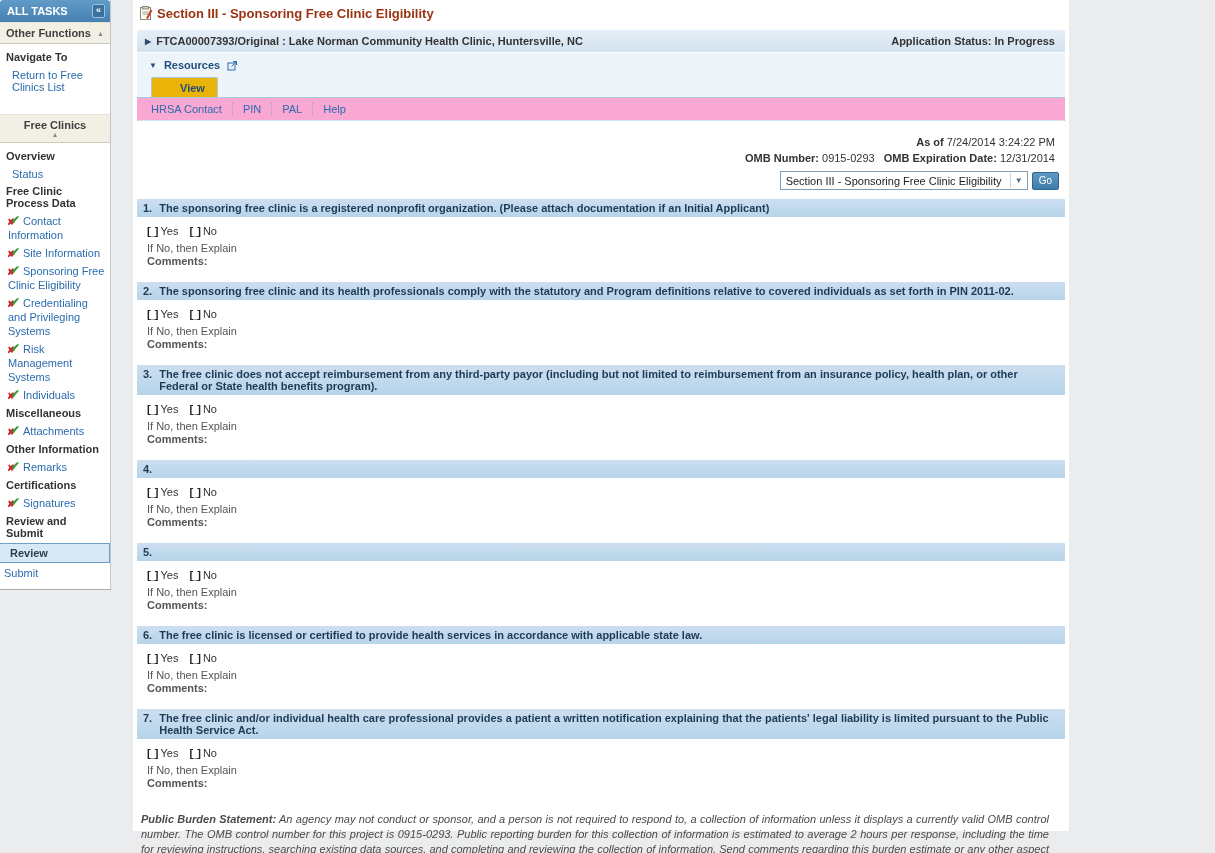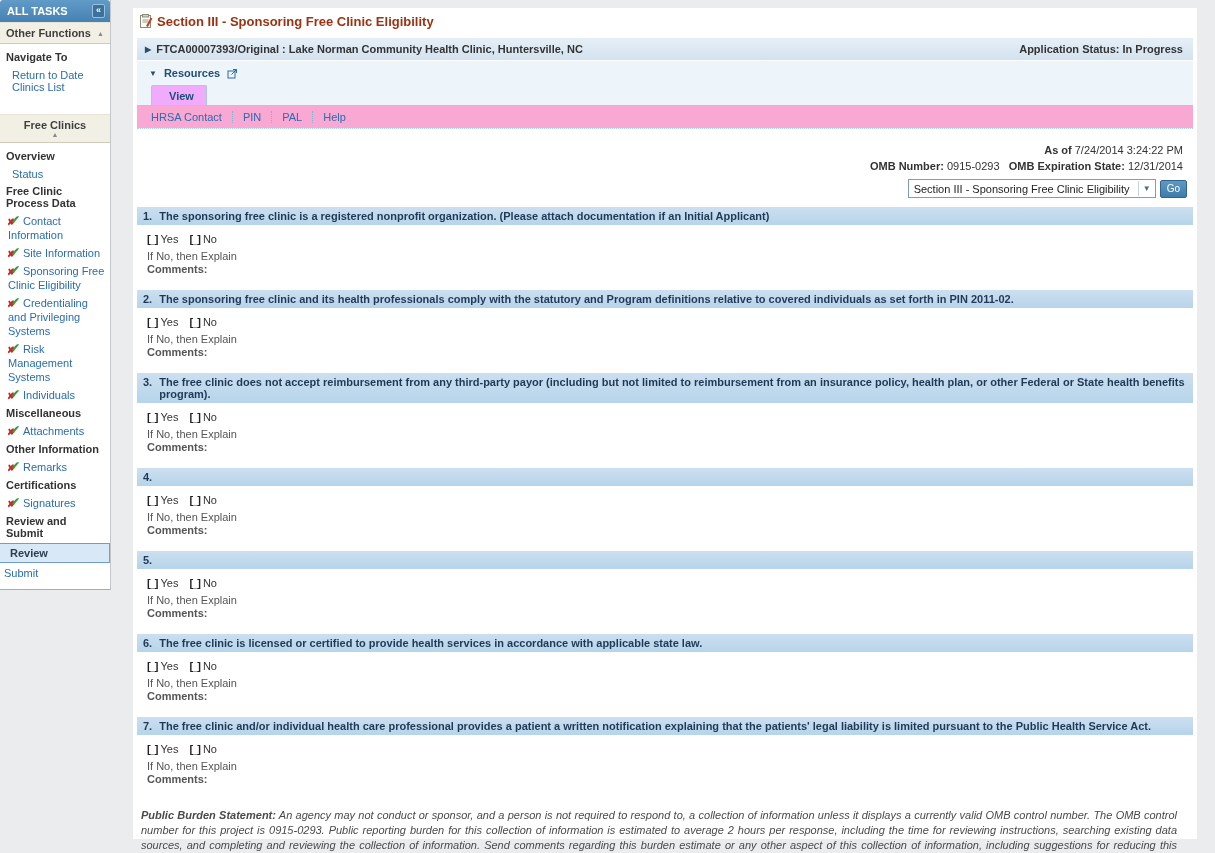--- a/index.html
+++ b/index.html
@@ -59,21 +59,21 @@
     padding:3px 4px 3px 10px; cursor:pointer;
     margin:1px 0;
   }
   .sb-bottom-pad { height:8px; }
   .ckx { position:relative; display:inline-block; width:13px; height:11px; margin-right:2px; vertical-align:-1px; }
   .ckx .ck { position:absolute; left:2px; top:-2px; color:#2f9e3b; font-size:12px; font-weight:bold; }
   .ckx .x  { position:absolute; left:-1px; top:0px; color:#cc2626; font-size:9px; font-weight:bold; }
 
   
   .main {
-    position:absolute; left:133px; top:8px; width:1064px; height:831px;
+    position:absolute; left:133px; top:0; width:936px; height:831px;
     background:#ffffff;
   }
   .page-title-row { padding:6px 8px 4px 6px; display:flex; align-items:center; gap:4px; }
   .page-title { color:#993312; font-weight:bold; font-size:13px; }
 
   .ftca-bar {
     margin:5px 4px 0 4px; height:22px;
     background:linear-gradient(#e6eff7,#d3e2ef);
     display:flex; justify-content:space-between; align-items:center;
     padding:0 10px 0 8px;
@@ -84,25 +84,25 @@
 
   .resources {
     margin:1px 4px 0 4px; background:#edf4fa;
     border-bottom:1px dotted #b6d0e4;
     padding-top:6px;
   }
   .res-head { display:flex; align-items:center; gap:7px; padding:0 0 6px 12px; color:#1f4e79; font-weight:bold; cursor:pointer; }
   .res-tabs { padding-left:14px; }
   .res-tab {
     display:inline-block;
-    background:#f0abfc;
+    background:#eab308;
     border:1px solid #aac8e0; border-bottom:none;
     border-radius:2px 2px 0 0;
     color:#1f4e79; font-weight:bold;
-    padding:4px 12px 3px 17px;
+    padding:4px 12px 3px 28px;
     cursor:pointer;
   }
   .res-links {
     background:#f9a8d4; border-top:1px solid #aac8e0;
     padding:5px 0 5px 14px;
     display:flex; align-items:center;
   }
   .res-link { color:#2a6cad; padding:0 10px; cursor:pointer; }
   .res-link + .res-link { border-left:1px dotted #8ab0cf; }
   .res-link:first-child { padding-left:0; }
@@ -156,21 +156,21 @@
   <div class="sb-header">
     <span>ALL TASKS</span>
     <span class="sb-collapse">«</span>
   </div>
 
   <div class="sb-section">
     <span>Other Functions</span>
     <span class="arrow">▲</span>
   </div>
   <div class="sb-group">Navigate To</div>
-  <div class="sb-link">Return to Date Clinics List</div>
+  <div class="sb-link">Return to Free Clinics List</div>
 
   <div class="sb-section" style="margin-top:19px;flex-direction:column;">
     <span>Free Clinics</span>
     <span class="arrow">▲</span>
   </div>
   <div class="sb-group">Overview</div>
   <div class="sb-link">Status</div>
   <div class="sb-group">Free Clinic Process Data</div>
 
   <div class="sb-checkitem">
@@ -250,21 +250,21 @@
       <span class="res-link">Help</span>
     </div>
   </div>
 
   <div class="meta">
     <div>
       <b>As of</b> <span>7/24/2014 3:24:22 PM</span>
     </div>
     <div>
       <b>OMB Number:</b> <span>0915-0293</span>&nbsp;&nbsp;
-      <b>OMB Expiration State:</b> <span>12/31/2014</span>
+      <b>OMB Expiration Date:</b> <span>12/31/2014</span>
     </div>
   </div>
 
   <div class="nav-row">
     <div class="select">
       <span>Section III - Sponsoring Free Clinic Eligibility</span>
       <span class="caret">▼</span>
     </div>
     <span class="btn btn-go">Go</span>
   </div>

